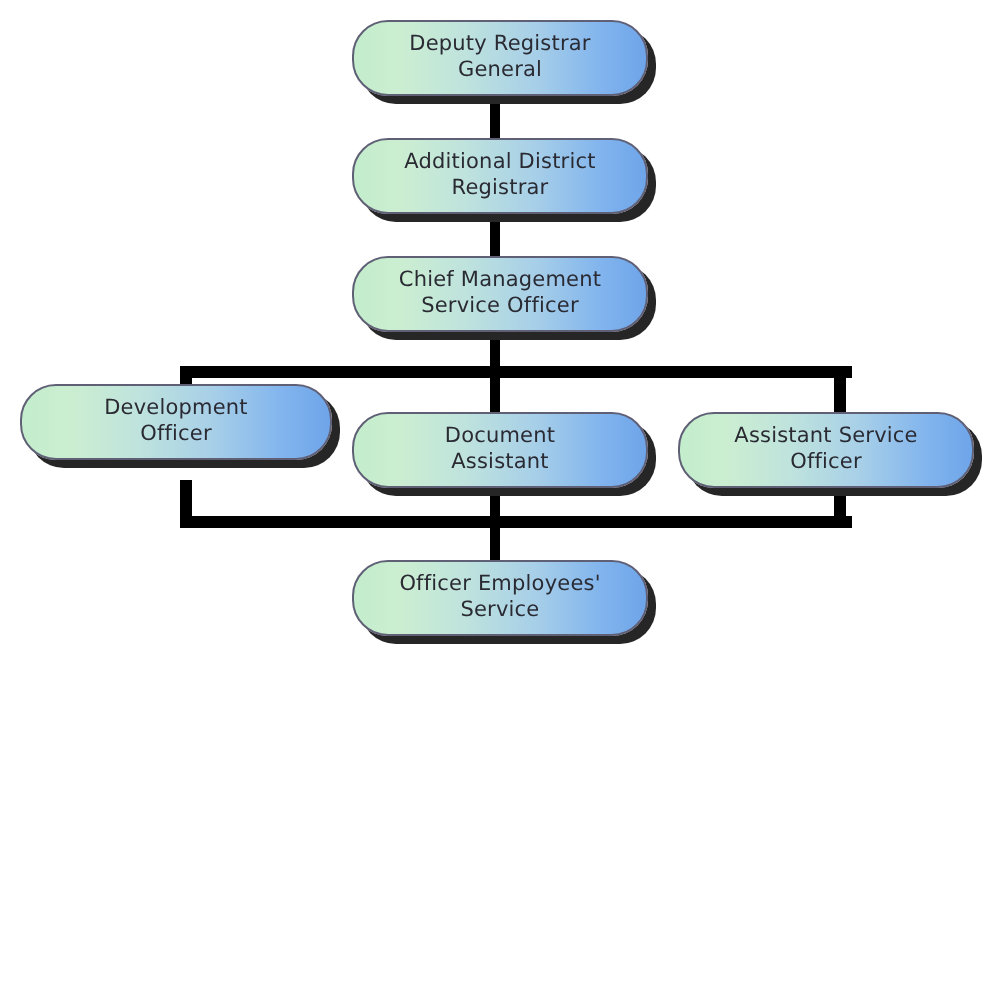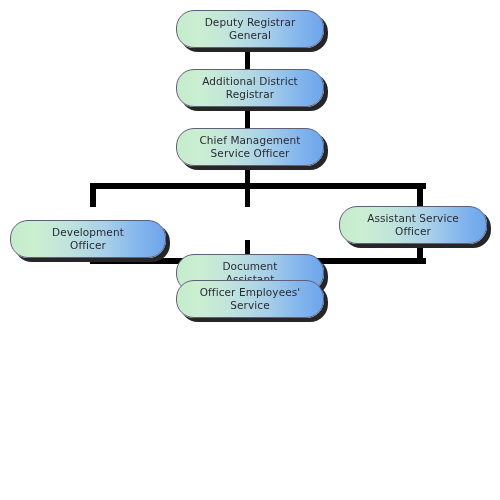--- a/index.html
+++ b/index.html
@@ -77,25 +77,25 @@
 General</span>
     </div>
     <div class="node" style="left: 176px; top: 69px; width: 148px; height: 38px;">
       <span class="node-label">Additional District
 Registrar</span>
     </div>
     <div class="node" style="left: 176px; top: 128px; width: 148px; height: 38px; justify-content: flex-end;">
       <span class="node-label">Chief Management
 Service Officer</span>
     </div>
-    <div class="node" style="left: 10px; top: 220px; width: 156px; height: 38px;">
+    <div class="node" style="left: 10px; top: 192px; width: 156px; height: 38px;">
       <span class="node-label">Development
 Officer</span>
     </div>
-    <div class="node" style="left: 176px; top: 206px; width: 148px; height: 38px; margin-top: 48px;">
+    <div class="node" style="left: 176px; top: 206px; width: 148px; height: 38px;">
       <span class="node-label">Document
 Assistant</span>
     </div>
     <div class="node" style="left: 339px; top: 206px; width: 148px; height: 38px;">
       <span class="node-label">Assistant Service
 Officer</span>
     </div>
     <div class="node" style="left: 176px; top: 280px; width: 148px; height: 38px;">
       <span class="node-label">Officer Employees'
 Service</span>

